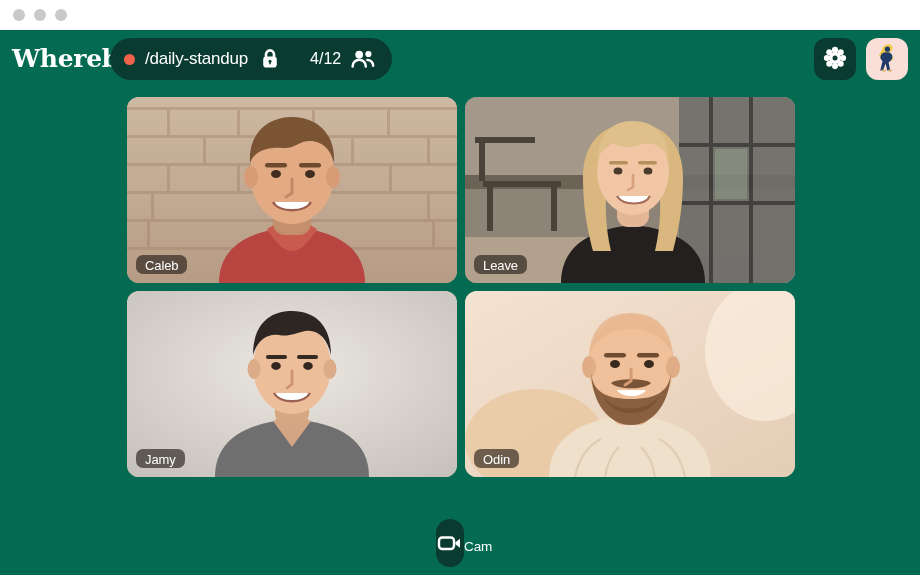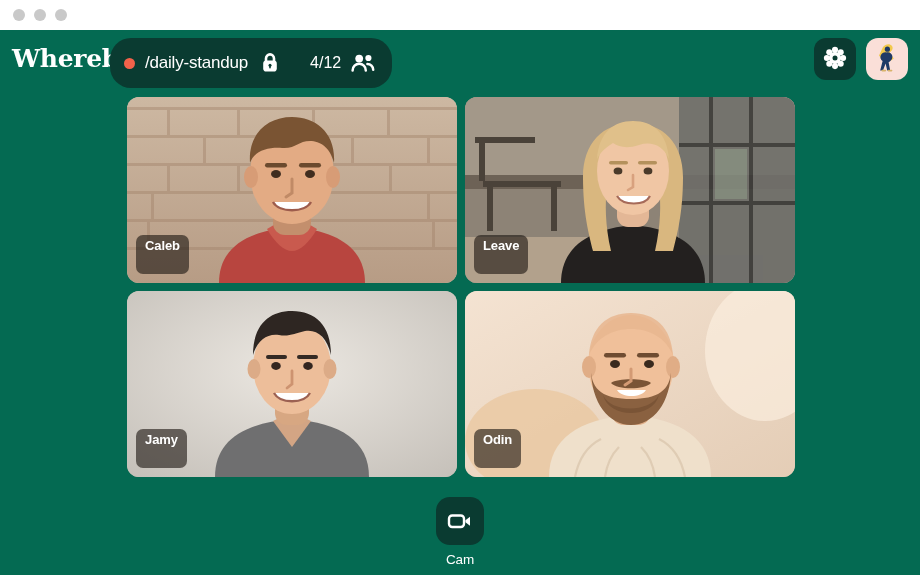--- a/index.html
+++ b/index.html
@@ -46,21 +46,21 @@
     position: absolute; left: 12px; top: 14px;
     color: #ffffff;
     font-family: "DejaVu Serif", "Liberation Serif", serif;
     font-weight: 700;
     font-size: 25px;
     letter-spacing: -0.3px;
   }
 
   .room-pill {
     position: absolute; left: 110px; top: 8px;
-    height: 50px;
+    height: 42px;
     background: #0a3b31;
     border-radius: 21px;
     display: flex; align-items: center;
     padding: 0 16px 0 14px;
     gap: 10px;
   }
   .rec-dot { width: 11px; height: 11px; border-radius: 50%; background: #f2624a; flex: none; }
   .room-name {
     color: #ffffff; font-size: 17px; font-weight: 400;
     letter-spacing: -0.2px;
@@ -110,37 +110,37 @@
     background: #cbbfae;
   }
   .tile .scene { position: absolute; inset: 0; }
 
   .namebadge {
     position: absolute;
     left: 9px; bottom: 9px;
     background: rgba(30,24,20,0.62);
     color: #ffffff;
     font-size: 13px;
-    font-weight: 700;
-    padding: 4px 9px 22px;
+    font-weight: 400;
+    padding: 4px 9px 2px;
     border-radius: 7px;
     letter-spacing: -0.1px;
     line-height: 1;
   }
 
   
   .toolbar {
     position: absolute;
     left: 0; right: 0; bottom: 8px;
     display: flex; justify-content: center; align-items: flex-start;
     gap: 20px;
   }
   .tool {
     width: 48px;
-    display: flex; flex-direction: column; align-items: center;
+    display: flex; align-items: center;
     cursor: pointer;
   }
   .tool-icon {
     width: 48px; height: 48px;
     background: #0a3b31;
     border-radius: 14px;
     display: flex; align-items: center; justify-content: center;
   }
   .tool-label {
     margin-top: 7px;

